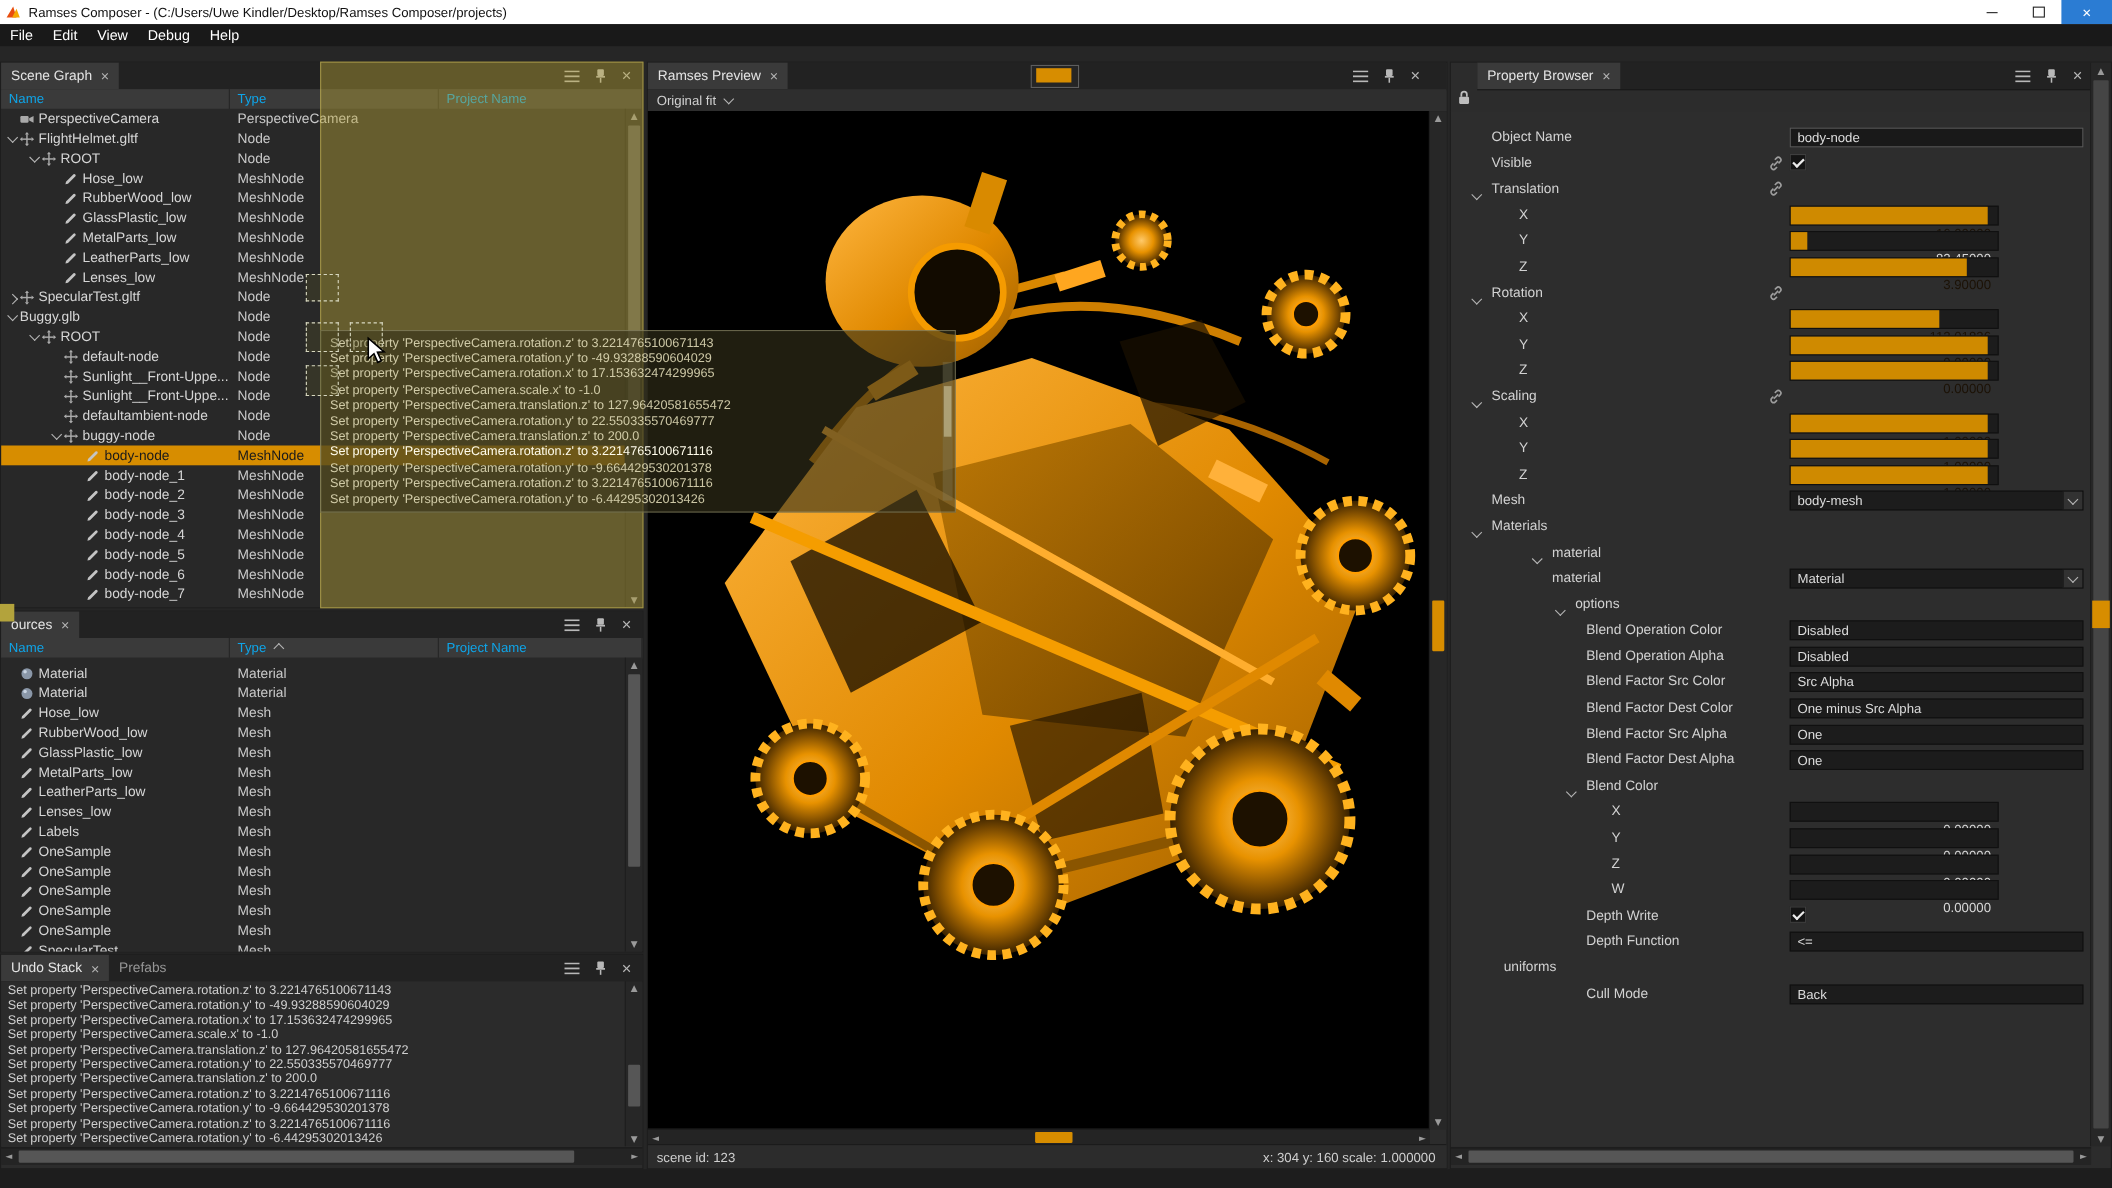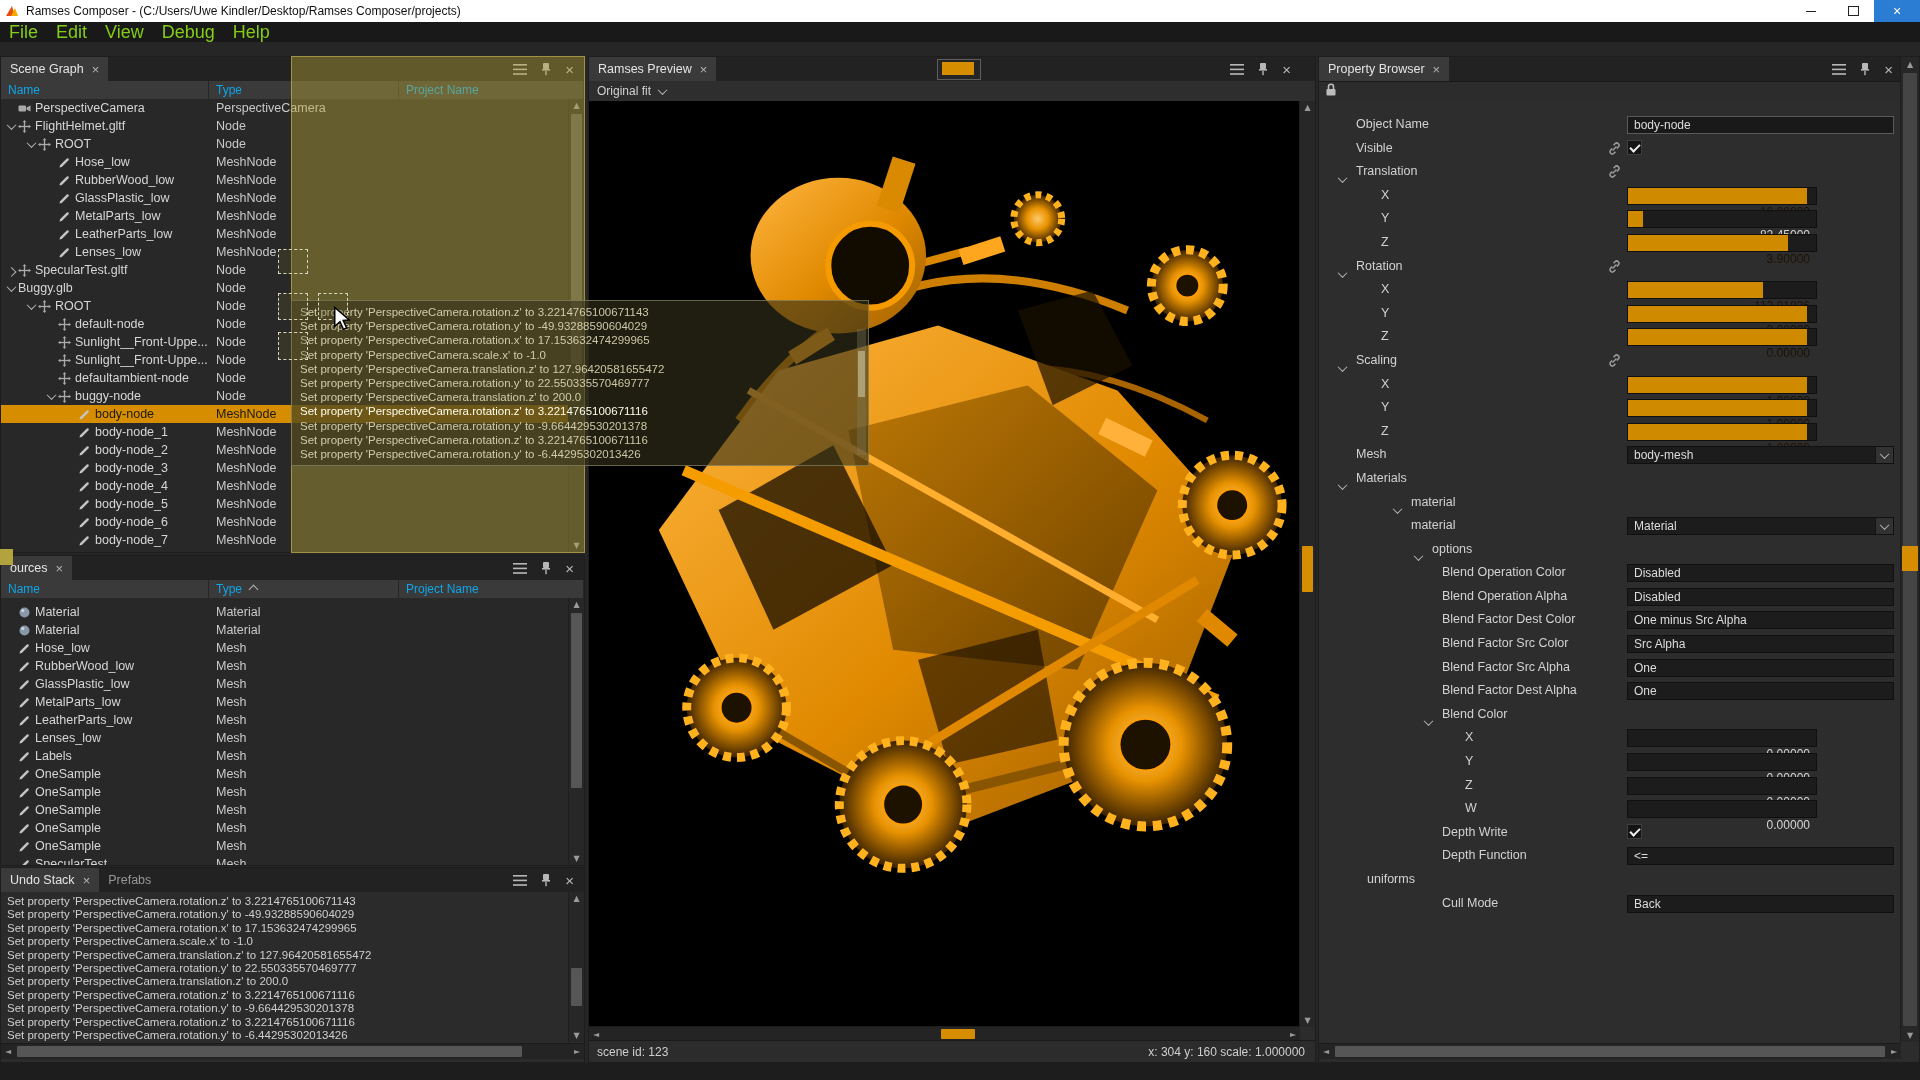--- a/index.html
+++ b/index.html
@@ -13,21 +13,21 @@
   .title-text{margin-left:7px;font-size:12px;color:#101010;white-space:nowrap;}
   .win-btns{margin-left:auto;display:flex;height:22px;}
   .win-btn{width:42px;height:22px;display:flex;align-items:center;justify-content:center;}
   .glyph-min{width:10px;height:1px;background:#222;}
   .glyph-max{width:9px;height:8px;border:1px solid #222;}
   .win-close{background:#2b7cd3;color:#fff;font-size:14px;width:46px;display:flex;align-items:center;justify-content:center;}
 
   
   .menubar{position:absolute;left:0;top:22px;width:1920px;height:20px;background:#191919;
            display:flex;align-items:center;z-index:5;}
-  .menu-item{padding:17px 9px;font-size:18px;color:#84cc16;height:20px;line-height:20px;}
+  .menu-item{padding:17px 9px;font-size:13px;color:#ffffff;height:20px;line-height:20px;}
 
   
   .dock{position:absolute;background:#2c2c2c;border:1px solid #1d1d1d;box-sizing:border-box;}
   #dock-scene{left:0;top:56px;width:585px;height:497px;}
   #dock-res{left:0;top:555px;width:585px;height:311px;}
   #dock-undo{left:0;top:867px;width:585px;height:196px;}
   #dock-preview{left:588px;top:56px;width:728px;height:1007px;}
   #dock-prop{left:1318px;top:56px;width:602px;height:1007px;}
 
   .tabbar{position:absolute;left:0;right:0;top:0;height:24px;background:#222222;
@@ -1062,21 +1062,21 @@
       <div class="sb-handle orange-handle" style="top:2px;bottom:2px;left:352px;width:34px;"></div>
       <div class="sb-arrow" style="right:0;width:14px;height:100%;">►</div>
     </div>
     <div class="pv-status">
       <span style="padding-left:8px;">scene id: 123</span>
       <span style="margin-left:auto;padding-right:10px;">x: 304 y: 160 scale: 1.000000</span>
     </div>
   </div>
 
   <div class="dock" id="dock-prop">
-    <div class="tabbar" style="right:18px;">
+    <div class="tabbar" style="right:18px;margin-left:24px;">
       <div class="tab">
         <span>Property Browser</span>
         <span class="x">×</span>
       </div>
       <div class="dock-icons" style="right:8px;">
         <span class="di">
             <svg width="14" height="11" viewBox="0 0 14 11">
               <g fill="#b8b8b8">
                 <rect y="0" width="14" height="1.6"></rect>
                 <rect y="4.6" width="14" height="1.6"></rect>
@@ -1333,35 +1333,35 @@
             <span class="ltext" style="left: 123px;">Blend Operation Alpha</span>
           </div>
           <div class="pval">
             <div class="pfield efield">
               <span class="ftext">Disabled</span>
             </div>
           </div>
         </div>
         <div class="prow">
           <div class="plabel">
+            <span class="ltext" style="left: 123px;">Blend Factor Src Color</span>
+          </div>
+          <div class="pval">
+            <div class="pfield efield">
+              <span class="ftext">Src Alpha</span>
+            </div>
+          </div>
+        </div>
+        <div class="prow">
+          <div class="plabel">
             <span class="ltext" style="left: 123px;">Blend Factor Dest Color</span>
           </div>
           <div class="pval">
             <div class="pfield efield">
               <span class="ftext">One minus Src Alpha</span>
-            </div>
-          </div>
-        </div>
-        <div class="prow">
-          <div class="plabel">
-            <span class="ltext" style="left: 123px;">Blend Factor Src Color</span>
-          </div>
-          <div class="pval">
-            <div class="pfield efield">
-              <span class="ftext">Src Alpha</span>
             </div>
           </div>
         </div>
         <div class="prow">
           <div class="plabel">
             <span class="ltext" style="left: 123px;">Blend Factor Src Alpha</span>
           </div>
           <div class="pval">
             <div class="pfield efield">
               <span class="ftext">One</span>

